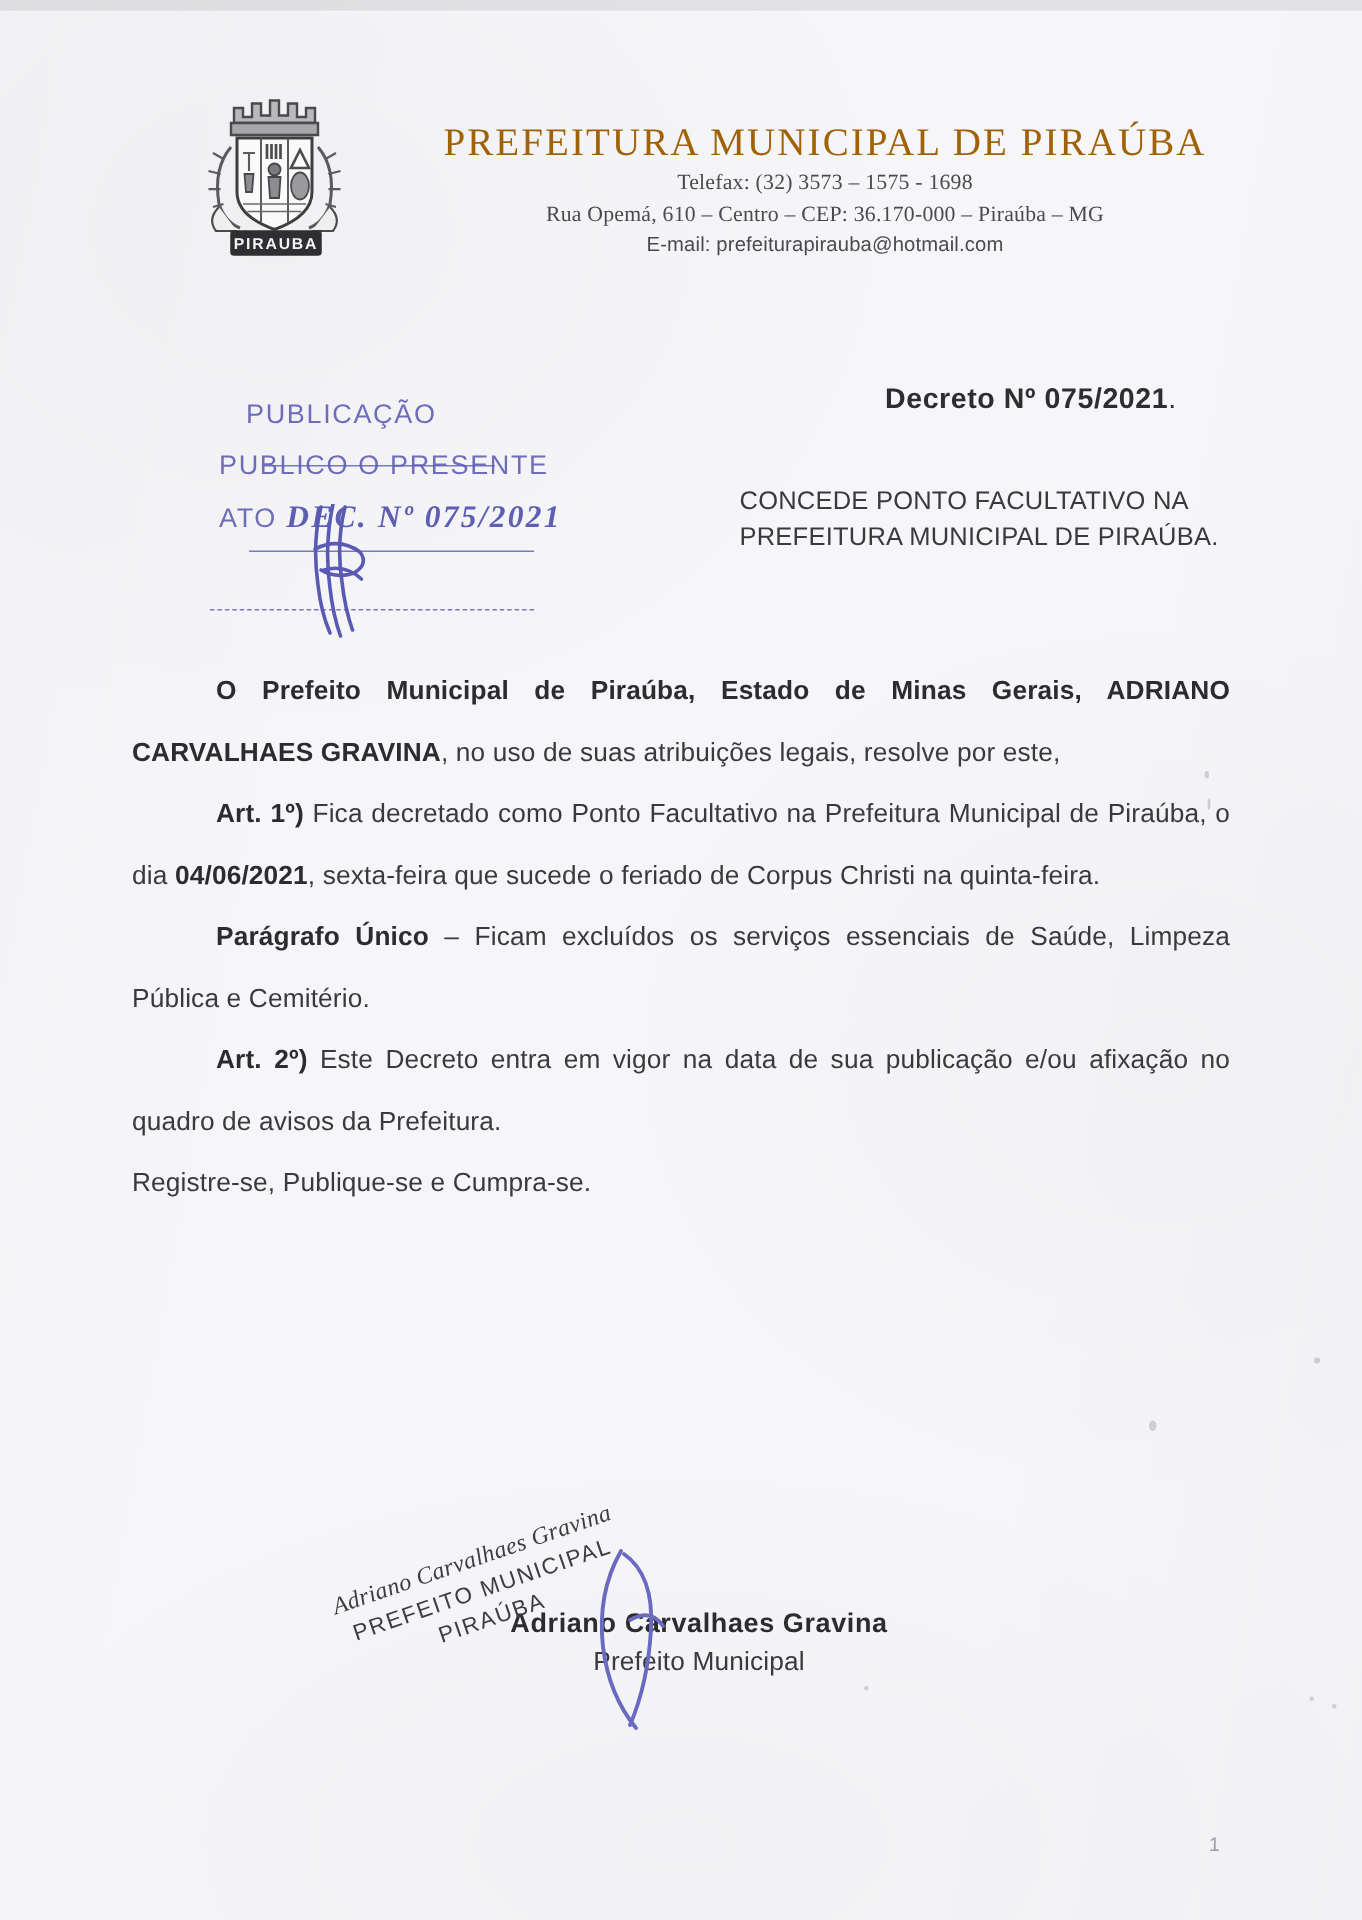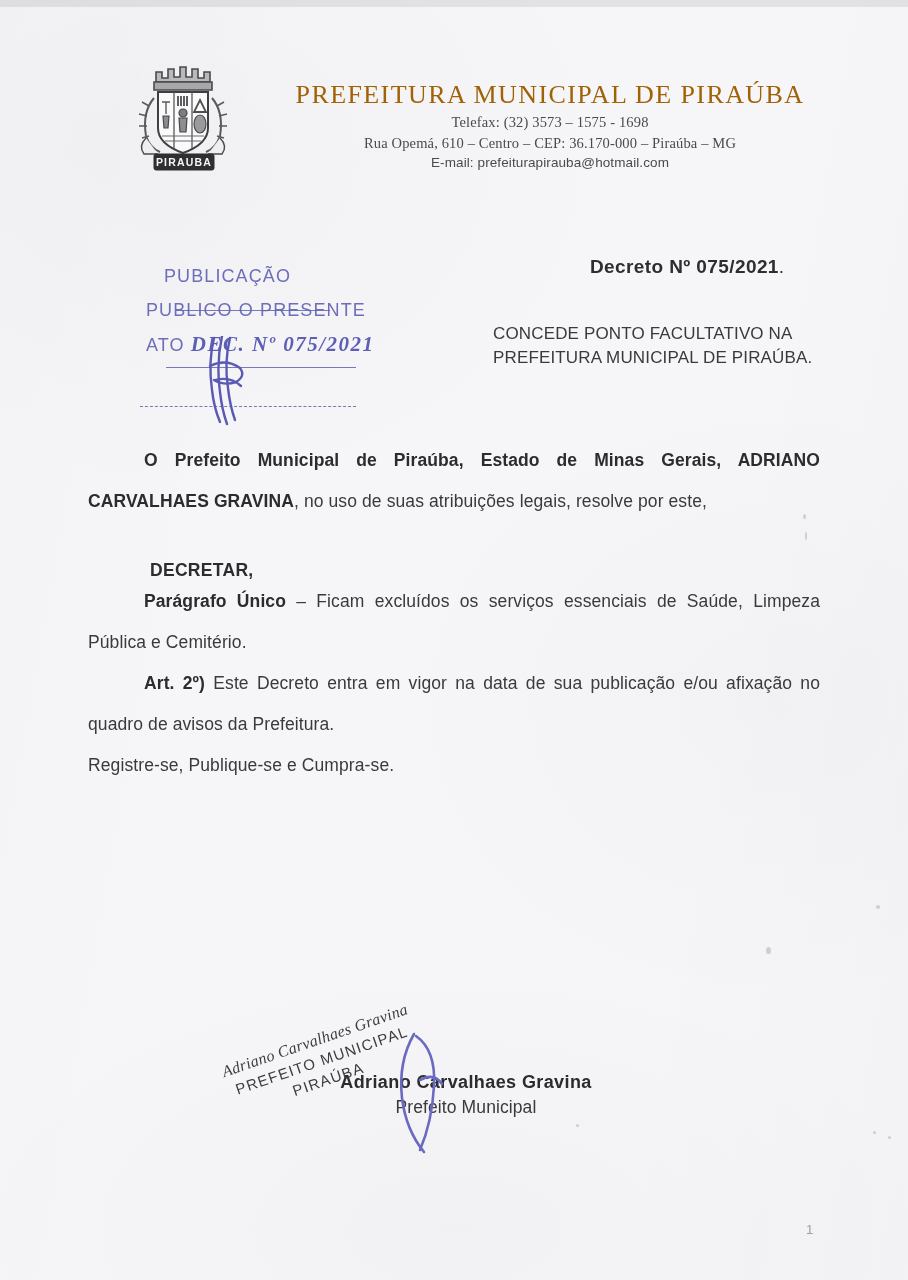--- a/index.html
+++ b/index.html
@@ -355,22 +355,24 @@
   </div>
 
   <div class="ementa">CONCEDE PONTO FACULTATIVO NA PREFEITURA MUNICIPAL DE PIRAÚBA.</div>
 
   <div class="body">
 
     <p class="para indent" style="margin:0;">
       <b>O Prefeito Municipal de Piraúba, Estado de Minas Gerais, ADRIANO CARVALHAES GRAVINA</b><span>, no uso de suas atribuições legais, resolve por este,</span>
     </p>
 
-    <div class="decretar gap-a">DECRETAR,</div>
-
+
+    <p class="para indent gap-a" style="margin:0;">
+      <b>Art. 1º)</b><span> Fica decretado como Ponto Facultativo na Prefeitura Municipal de Piraúba, o dia </span><b>04/06/2021</b><span>, sexta-feira que sucede o feriado de Corpus Christi na quinta-feira.</span>
+    </p>
 
     <p class="para indent gap-b" style="margin:0;">
       <b>Parágrafo Único</b><span> – Ficam excluídos os serviços essenciais de Saúde, Limpeza Pública e Cemitério.</span>
     </p>
 
     <p class="para indent gap-b" style="margin:0;">
       <b>Art. 2º)</b><span> Este Decreto entra em vigor na data de sua publicação e/ou afixação no quadro de avisos da Prefeitura.</span>
     </p>
 
     <p class="para center gap-b" style="margin:0;">Registre-se, Publique-se e Cumpra-se.</p>

